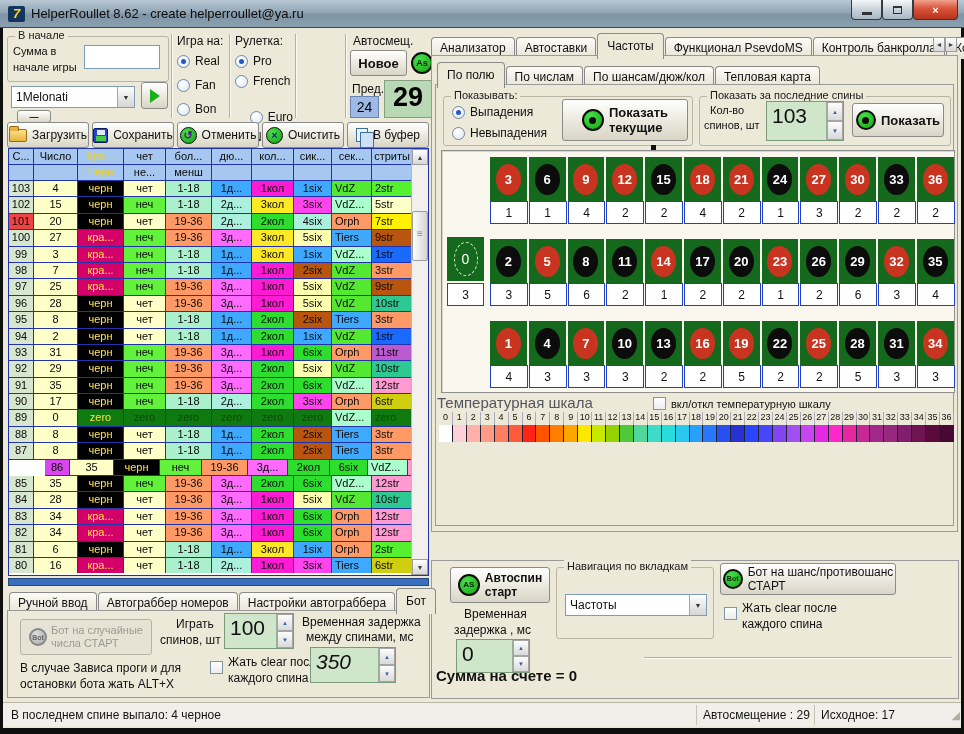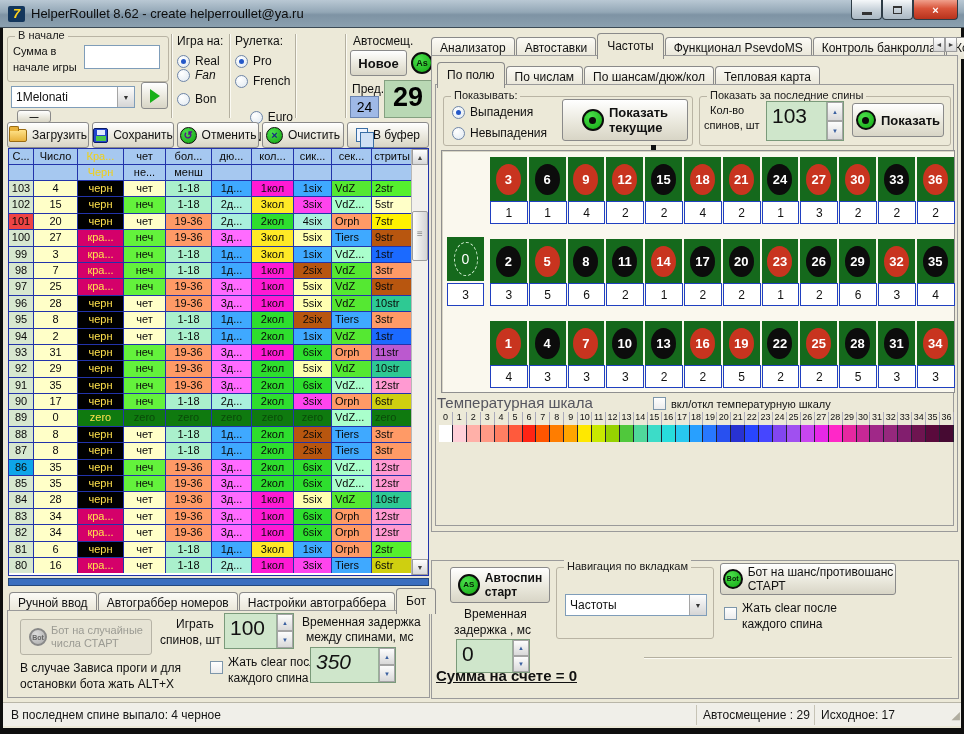--- a/index.html
+++ b/index.html
@@ -140,21 +140,21 @@
     <div class="sep" style="left:226px;top:6px;height:84px;"></div>
     <div class="sep" style="left:292px;top:6px;height:84px;"></div>
     <div class="sep" style="left:342px;top:6px;height:84px;"></div>
 
     <div class="abs" id="grp0" style="left:174px;top:6px;">
         <div class="radio-label">Игра на:</div>
         <div class="radio-row" style="margin-top: 6px;">
           <span class="radio on"></span>
           <span class="radio-label">Real</span>
         </div>
-        <div class="radio-row" style=" font-style: italic;">
+        <div class="radio-row" style="margin-top: 10px;">
           <span class="radio"></span>
           <span class="radio-label">Fan</span>
         </div>
         <div class="radio-row" style="margin-top: 10px;">
           <span class="radio"></span>
           <span class="radio-label">Bon</span>
         </div>
       </div>
     <div class="abs" id="grp1" style="left:232px;top:6px;">
         <div class="radio-label">Рулетка:</div>
@@ -432,21 +432,21 @@
             <div class="hcell" style="width: 46px; height: 16.4px; line-height: 15px; background: rgb(0, 0, 0); color: rgb(255, 225, 77);">черн</div>
             <div class="hcell" style="width: 42px; height: 16.4px; line-height: 15px; background: rgb(255, 255, 200); color: rgb(10, 10, 10);">чет</div>
             <div class="hcell" style="width: 46px; height: 16.4px; line-height: 15px; background: rgb(170, 240, 204); color: rgb(10, 10, 10);">1-18</div>
             <div class="hcell" style="width: 40px; height: 16.4px; line-height: 15px; background: rgb(63, 169, 255); color: rgb(10, 10, 10);">1д...</div>
             <div class="hcell" style="width: 42px; height: 16.4px; line-height: 15px; background: rgb(46, 222, 46); color: rgb(10, 10, 10);">2кол</div>
             <div class="hcell" style="width: 38px; height: 16.4px; line-height: 15px; background: rgb(184, 86, 15); color: rgb(10, 10, 10);">2six</div>
             <div class="hcell left" style="width: 40px; height: 16.4px; line-height: 15px; background: rgb(63, 169, 255); color: rgb(10, 10, 10);">Tiers</div>
             <div class="hcell left" style="width: 41px; height: 16.4px; line-height: 15px; background: rgb(255, 154, 102); color: rgb(10, 10, 10);">3str</div>
           </div>
           <div class="hrow">
-            <div class="hcell" style="width: 25px; height: 16.4px; line-height: 15px; background: #0ea5e9; color: rgb(10, 10, 10);">86</div>
+            <div class="hcell" style="width: 25px; height: 16.4px; line-height: 15px; background: #d946ef; color: rgb(10, 10, 10); margin-left: 36px;">86</div>
             <div class="hcell" style="width: 44px; height: 16.4px; line-height: 15px; background: rgb(255, 255, 200); color: rgb(10, 10, 10);">35</div>
             <div class="hcell" style="width: 46px; height: 16.4px; line-height: 15px; background: rgb(0, 0, 0); color: rgb(255, 225, 77);">черн</div>
             <div class="hcell" style="width: 42px; height: 16.4px; line-height: 15px; background: rgb(99, 242, 60); color: rgb(10, 10, 10);">неч</div>
             <div class="hcell" style="width: 46px; height: 16.4px; line-height: 15px; background: rgb(255, 154, 102); color: rgb(10, 10, 10);">19-36</div>
             <div class="hcell" style="width: 40px; height: 16.4px; line-height: 15px; background: rgb(255, 107, 255); color: rgb(10, 10, 10);">3д...</div>
             <div class="hcell" style="width: 42px; height: 16.4px; line-height: 15px; background: rgb(46, 222, 46); color: rgb(10, 10, 10);">2кол</div>
             <div class="hcell" style="width: 38px; height: 16.4px; line-height: 15px; background: rgb(46, 222, 46); color: rgb(10, 10, 10);">6six</div>
             <div class="hcell left" style="width: 40px; height: 16.4px; line-height: 15px; background: rgb(170, 255, 204); color: rgb(10, 10, 10);">VdZ...</div>
             <div class="hcell left" style="width: 41px; height: 16.4px; line-height: 15px; background: rgb(255, 154, 210); color: rgb(10, 10, 10);">12str</div>
           </div>
@@ -894,21 +894,21 @@
         <span class="icon-circle" style="width:20px;height:20px;font-size:7px;">Bot</span>
         <span>
             <span style="display:block;">Бот на шанс/противошанс</span>
             <span style="display:block;">СТАРТ</span>
           </span>
       </div>
       <div class="cb abs" style="left:292px;top:46px;"></div>
       <div class="lbl" style="left:310px;top:40px;">Жать clear после</div>
       <div class="lbl" style="left:310px;top:56px;">каждого спина</div>
       <div class="abs" style="left:212px;top:96px;width:308px;height:2px;border-top:1px solid #b4b0a0;border-bottom:1px solid #fbfaf3;"></div>
-      <div class="biglbl abs" style="left:4px;top:106px;text-decoration:underline;">Сумма на счете = 0</div>
+      <div class="biglbl abs" style="left:4px;top:106px;">Сумма на счете = 0</div>
     </div>
 
     <div class="statusbar">
       <div class="statusseg" style="left:2px;width:692px;">В последнем спине выпало: 4 черное</div>
       <div class="statusseg" style="left:694px;width:118px;">Автосмещение : 29</div>
       <div class="statusseg" style="left:812px;width:132px;border-right:none;">Исходное: 17</div>
       <div class="grip">◢</div>
     </div>
   </div>
 </div>

